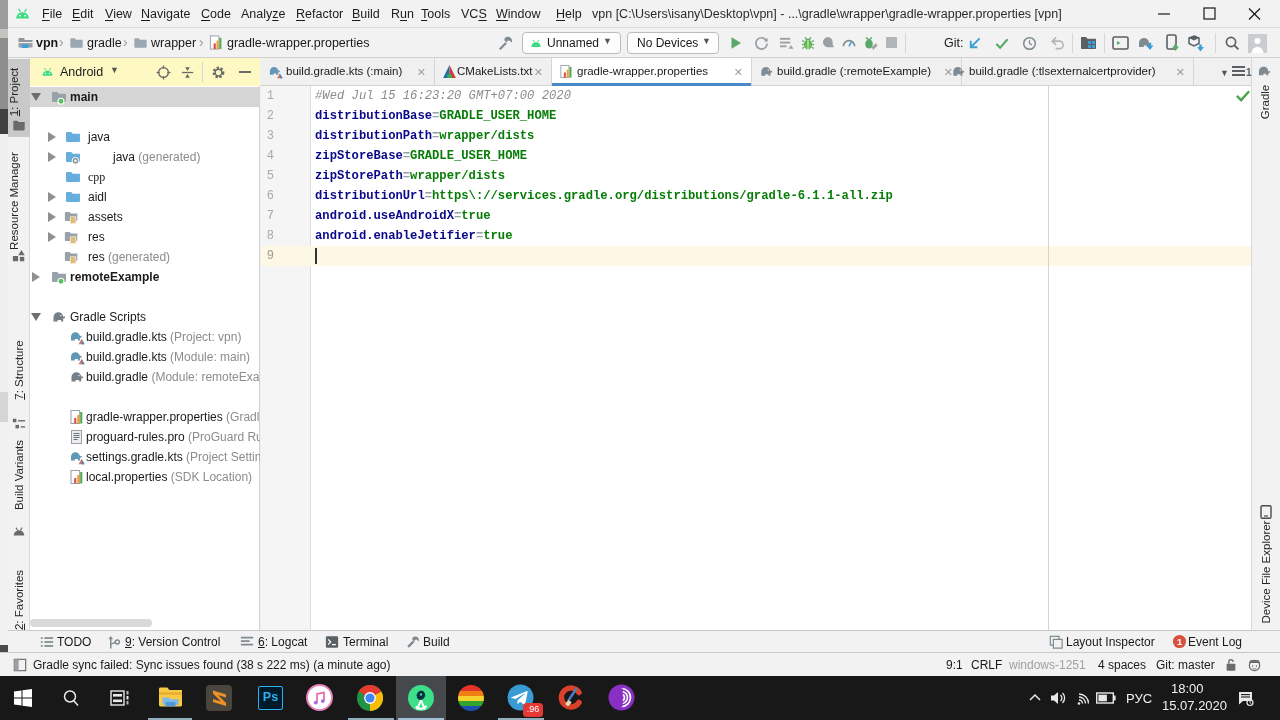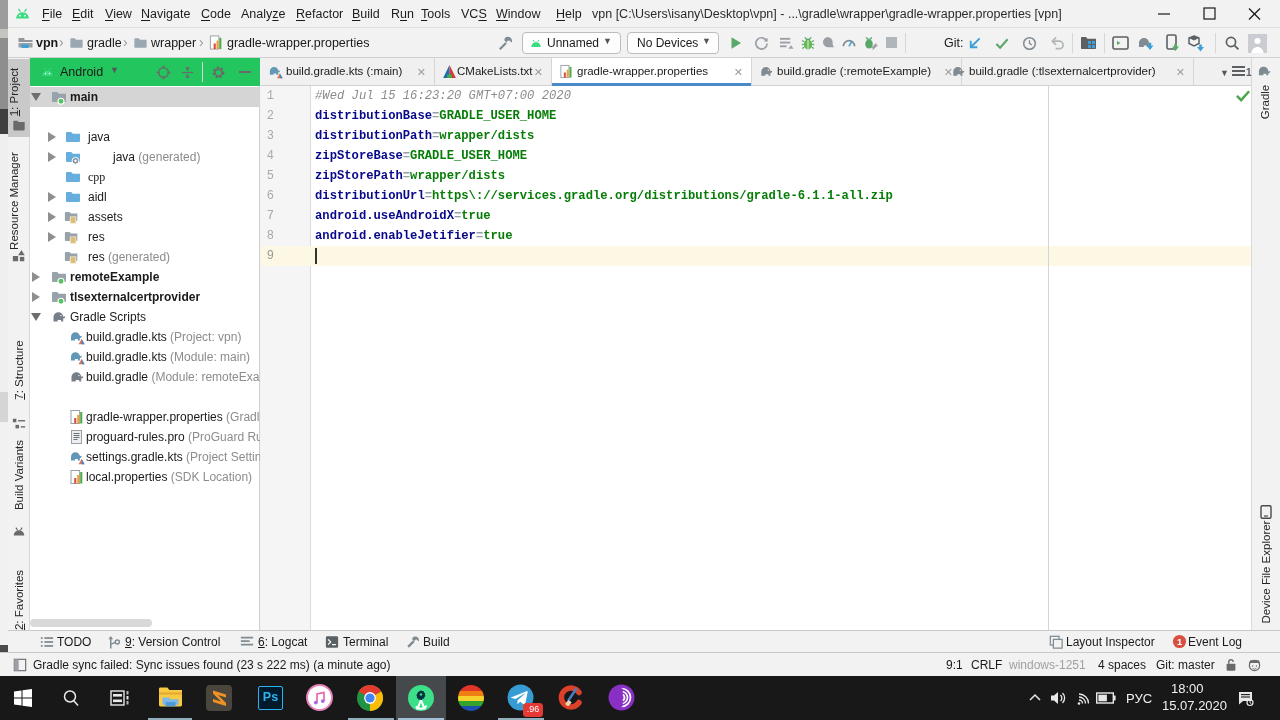--- a/index.html
+++ b/index.html
@@ -15,21 +15,21 @@
 
 #toolbar{position:absolute;left:8px;top:28px;width:1272px;height:30px;background:#f2f2f2;border-bottom:1px solid #d1d1d1;}
 .crumbtxt{position:absolute;top:8px;font-size:12.5px;}
 .chev{position:absolute;top:6px;color:#9a9a9a;font-size:14px;}
 .combo{position:absolute;top:4px;height:22px;background:#fdfdfd;border:1px solid #bcbcbc;border-radius:4px;font-size:12px;}
 
 #stripeL{position:absolute;left:8px;top:58px;width:22px;height:572px;background:#f2f2f2;border-right:1px solid #d9d9d9;}
 .vlab{position:absolute;transform:rotate(-90deg);transform-origin:center;font-size:11.5px;color:#262626;white-space:nowrap;}
 
 #panel{position:absolute;left:30px;top:58px;width:230px;height:572px;background:#ffffff;border-right:1px solid #d1d1d1;}
-#panelhead{position:absolute;left:0;top:0;width:230px;height:28px;background:#22c55e;}
+#panelhead{position:absolute;left:0;top:0;width:230px;height:28px;background:#fef9c3;}
 .trow{position:absolute;left:0;width:230px;height:20px;line-height:20px;font-size:12px;color:#1a1a1a;white-space:nowrap;overflow:hidden;}
 .trow .gray{color:#8c8c8c;}
 .arrow{position:absolute;width:0;height:0;top:7px;}
 .arR{border-left:8.5px solid #8f8f8f;border-top:5.5px solid transparent;border-bottom:5.5px solid transparent;top:4.5px;}
 .arD{border-top:8.5px solid #6e6e6e;border-left:5.5px solid transparent;border-right:5.5px solid transparent;top:6px;}
 .ticon{position:absolute;top:2px;width:16px;height:16px;}
 
 #tabbar{position:absolute;left:261px;top:58px;width:990px;height:28px;background:#f0f0f0;border-bottom:1px solid #d1d1d1;}
 .tab{position:absolute;top:0;height:28px;border-right:1px solid #d6d6d6;font-size:12px;}
 .tab .lbl{position:absolute;top:7px;left:25px;white-space:nowrap;font-size:11.5px;}
@@ -381,28 +381,20 @@
       <span style="position:absolute;left:58px;">res <span class="gray">(generated)</span></span>
     </div>
     <div class="trow" style="top:209px;">
       <span class="arrow arR" style="left:2px"></span>
       <svg class="ticon" style="left:21px" viewBox="0 0 16 16">
         <path d="M1 3.9c0-.5.4-.9.9-.9h4.3l1.6 1.7H15v7.4c0 .5-.4.9-.9.9H1.9c-.5 0-.9-.4-.9-.9z" fill="#97a2ab"></path>
         <circle cx="10" cy="12.2" r="3" fill="#54c45e" stroke="#fff" stroke-width="1.1"></circle>
       </svg>
       <span style="position:absolute;left:40px;font-weight:bold;">remoteExample</span>
     </div>
-    <div class="trow" style="top:229px;">
-      <span class="arrow arR" style="left:2px"></span>
-      <svg class="ticon" style="left:21px" viewBox="0 0 16 16">
-        <path d="M1 3.9c0-.5.4-.9.9-.9h4.3l1.6 1.7H15v7.4c0 .5-.4.9-.9.9H1.9c-.5 0-.9-.4-.9-.9z" fill="#97a2ab"></path>
-        <circle cx="10" cy="12.2" r="3" fill="#54c45e" stroke="#fff" stroke-width="1.1"></circle>
-      </svg>
-      <span style="position:absolute;left:40px;font-weight:bold;">tlsexternalcertprovider</span>
-    </div>
     <div class="trow" style="top:249px;">
       <span class="arrow arD" style="left:1px"></span>
       <svg class="ticon" style="left:21px" viewBox="0 0 16 16">
         <path d="M2.5 12.5V8.2c0-2.7 2.2-4.9 4.9-4.9 2.5 0 4.6 1.9 4.9 4.4l1.7-.5c.3.8 0 1.7-.8 2l-1 .4v2.9h-2.1v-1.5H6.7v1.5z" fill="#767f88"></path>
         <circle cx="9.9" cy="6.6" r=".7" fill="#fff"></circle>
       </svg>
       <span style="position:absolute;left:40px;">Gradle Scripts</span>
     </div>
     <div class="trow" style="top:269px;">
       <svg class="ticon" style="left:39px" viewBox="0 0 16 16">
@@ -585,21 +577,21 @@
       <circle cx="8" cy="8" r="7" fill="#d8503f"></circle>
       <text x="8" y="11.6" font-size="10" font-weight="bold" fill="#fff" text-anchor="middle" font-family="Liberation Sans">1</text>
     </svg>
   <span class="abs" style="left:1180px;top:4px;">Event Log</span>
 </div>
 <div id="statusbar">
   <svg class="abs" style="left:13px;top:5px" width="14" height="14" viewBox="0 0 16 16">
       <rect x="1.5" y="1.5" width="13" height="13" fill="none" stroke="#6a6a6a" stroke-width="1.3"></rect>
       <rect x="1.5" y="1.5" width="5" height="13" fill="#9aa0a6"></rect>
     </svg>
-  <span class="abs" style="left:33px;top:5px;">Gradle sync failed: Sync issues found (23 s 222 ms) (a minute ago)</span>
+  <span class="abs" style="left:33px;top:5px;">Gradle sync failed: Sync issues found (38 s 222 ms) (a minute ago)</span>
   <span class="abs" style="left:946px;top:5px;">9:1</span>
   <span class="abs" style="left:971px;top:5px;">CRLF</span>
   <span class="abs" style="left:1009px;top:5px;color:#a0a0a0;">windows-1251</span>
   <span class="abs" style="left:1098px;top:5px;">4 spaces</span>
   <span class="abs" style="left:1156px;top:5px;">Git: master</span>
   <svg class="abs" style="left:1224px;top:4px" width="14" height="15" viewBox="0 0 16 16">
       <rect x="3" y="7" width="10" height="8" rx="1" fill="#6a6a6a"></rect>
       <path d="M5.5 7V5a2.5 2.5 0 0 1 5 0" fill="none" stroke="#6a6a6a" stroke-width="1.6"></path>
     </svg>
   <svg class="abs" style="left:1247px;top:4px" width="15" height="15" viewBox="0 0 16 16">

